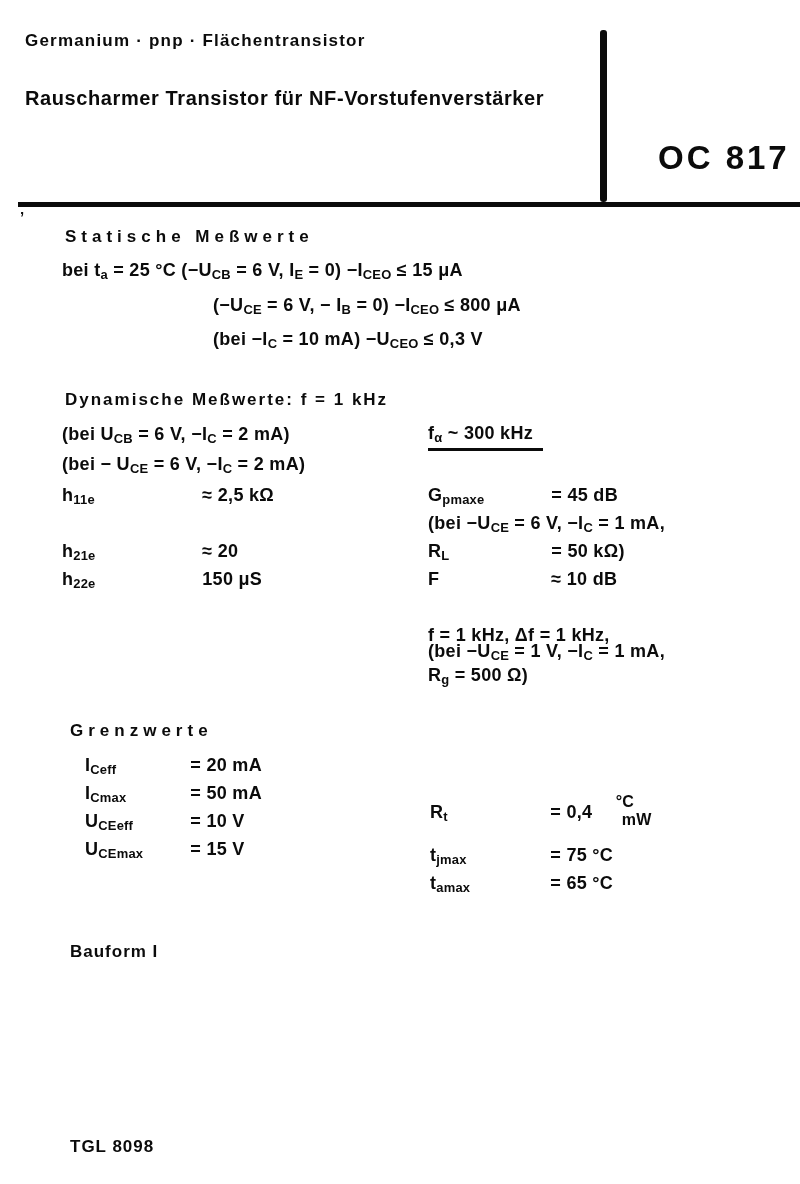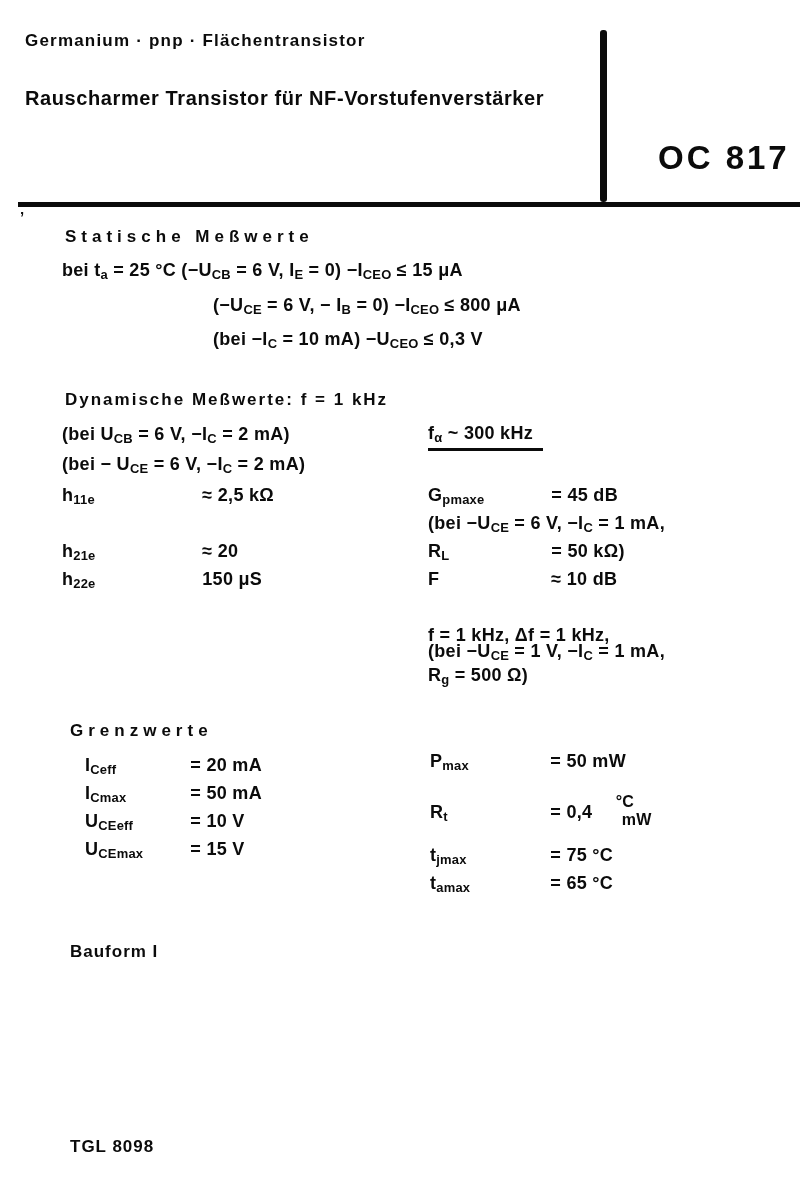--- a/index.html
+++ b/index.html
@@ -103,24 +103,20 @@
   </div>
   <div class="abs body-line" style="left:85px;top:812px;">
     <span class="lbl-g"><span>U</span><span class="sb">CEeff</span></span>
     <span><span>= 10 V</span></span>
   </div>
   <div class="abs body-line" style="left:85px;top:840px;">
     <span class="lbl-g"><span>U</span><span class="sb">CEmax</span></span>
     <span><span>= 15 V</span></span>
   </div>
 
-  <div class="abs body-line" style="left:430px;top:752px;">
-    <span class="lbl-gr"><span>P</span><span class="sb">max</span></span>
-    <span><span>= 50 mW</span></span>
-  </div>
 
   <div class="abs body-line" style="left:430px;top:795px;">
     <span class="lbl-gr"><span>R</span><span class="sb">t</span></span>
     <span>= 0,4</span>
     <span class="frac">
       <span class="top">°C</span>
       <span class="bot">mW</span>
     </span>
   </div>
 

